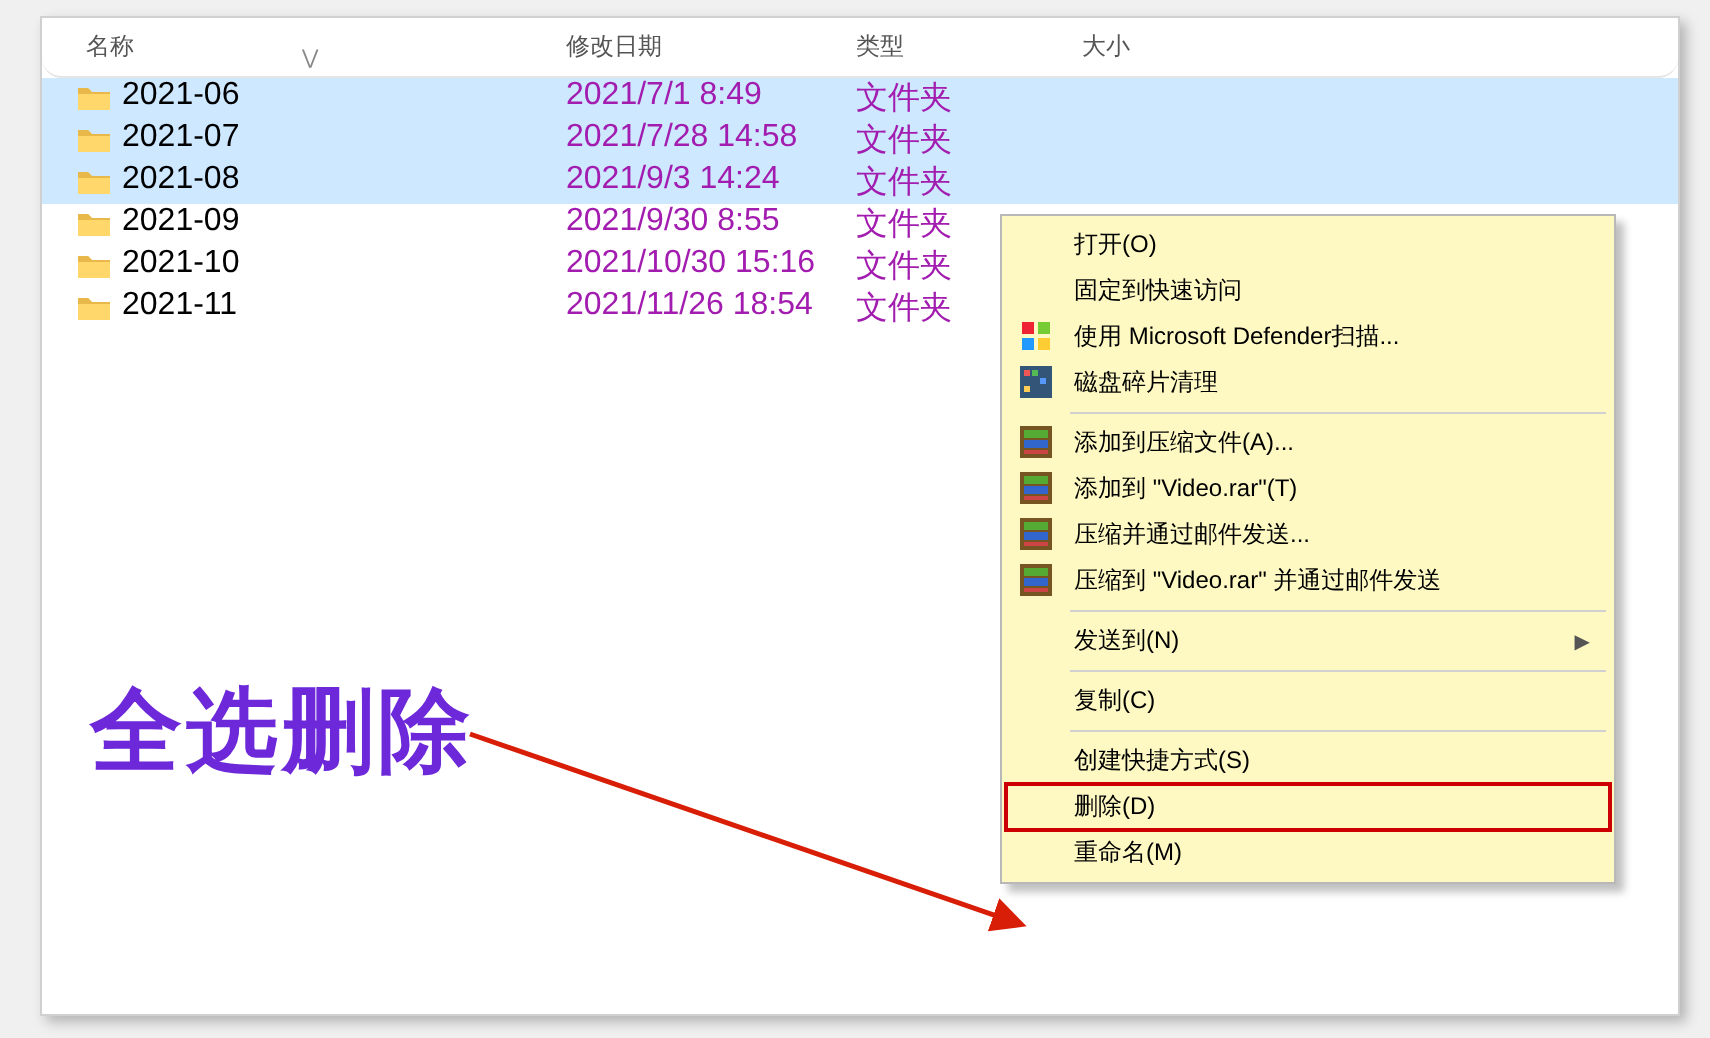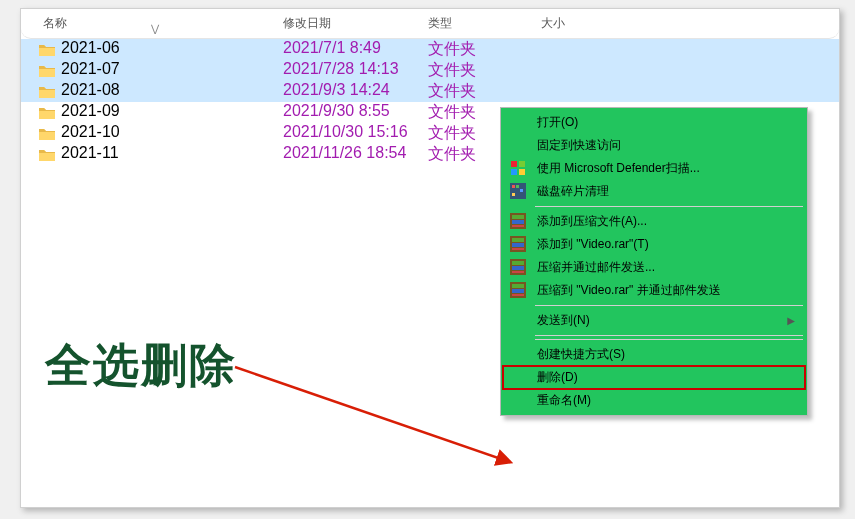--- a/index.html
+++ b/index.html
@@ -46,21 +46,21 @@
   .file-row.sel { background: #cde8ff; }
   .file-row .col-name { display:flex; align-items:center; gap:6px; padding-left:18px; color:#000;}
   .file-row .col-date, .file-row .col-type { color:#a21caf; }
   .folder-icon {
     width:16px; height:13px; display:inline-block;
   }
   .context-menu {
     position:absolute;
     left:500px; top:107px;
     width:308px;
-    background:#22c55e;
+    background:#fef9c3;
     border:1px solid #b8b8b8;
     box-shadow:4px 4px 4px rgba(0,0,0,.25);
     padding:3px 2px;
     font-size:12px;
   }
   .context-menu .mi {
     display:flex; align-items:center;
     height:23px;
     padding-left:34px;
     position:relative;
@@ -78,21 +78,21 @@
     position:absolute; right:10px; top:6px;
     font-size:10px; color:#555;
   }
   .context-menu .mi.highlighted {
     outline:2px solid #c00;
     outline-offset:-1px;
   }
   .annot {
     position:absolute;
     left:45px; top:335px;
-    color:#14532d;
+    color:#6d28d9;
     font-size:46px;
     font-weight:700;
     letter-spacing:2px;
     font-family:"SimHei","Microsoft YaHei",sans-serif;
   }
   .annot-arrow {
     position:absolute;
     left:230px; top:362px;
     width:290px; height:110px;
     pointer-events:none;
@@ -127,21 +127,21 @@
         <div class="col-size"></div>
       </div>
       <div class="file-row sel">
         <div class="col-name">
           <span class="folder-icon"><svg viewBox="0 0 16 13">
               <path d="M0,2 h5 l2,2 h9 v9 h-16 z" fill="#ffd76b"></path>
               <path d="M0,2 h5 l2,2 h9 v1 h-16 z" fill="#e8b94a"></path>
             </svg></span>
           <span>2021-07</span>
         </div>
-        <div class="col-date">2021/7/28 14:13</div>
+        <div class="col-date">2021/7/28 14:58</div>
         <div class="col-type">文件夹</div>
         <div class="col-size"></div>
       </div>
       <div class="file-row sel">
         <div class="col-name">
           <span class="folder-icon"><svg viewBox="0 0 16 13">
               <path d="M0,2 h5 l2,2 h9 v9 h-16 z" fill="#ffd76b"></path>
               <path d="M0,2 h5 l2,2 h9 v1 h-16 z" fill="#e8b94a"></path>
             </svg></span>
           <span>2021-08</span>
@@ -256,20 +256,23 @@
           <rect x="2" y="12" width="12" height="2" fill="#c44"></rect>
         </svg></span>
     <span>压缩到 "Video.rar" 并通过邮件发送</span>
   </div>
   <div class="sep"></div>
   <div class="mi">
     <span>发送到(N)</span>
     <span class="arrow">▶</span>
   </div>
   <div class="sep"></div>
+  <div class="mi">
+      <span>复制(C)</span>
+    </div>
   <div class="sep"></div>
   <div class="mi">
       <span>创建快捷方式(S)</span>
     </div>
   <div class="mi highlighted">
       <span>删除(D)</span>
     </div>
   <div class="mi">
       <span>重命名(M)</span>
     </div>

